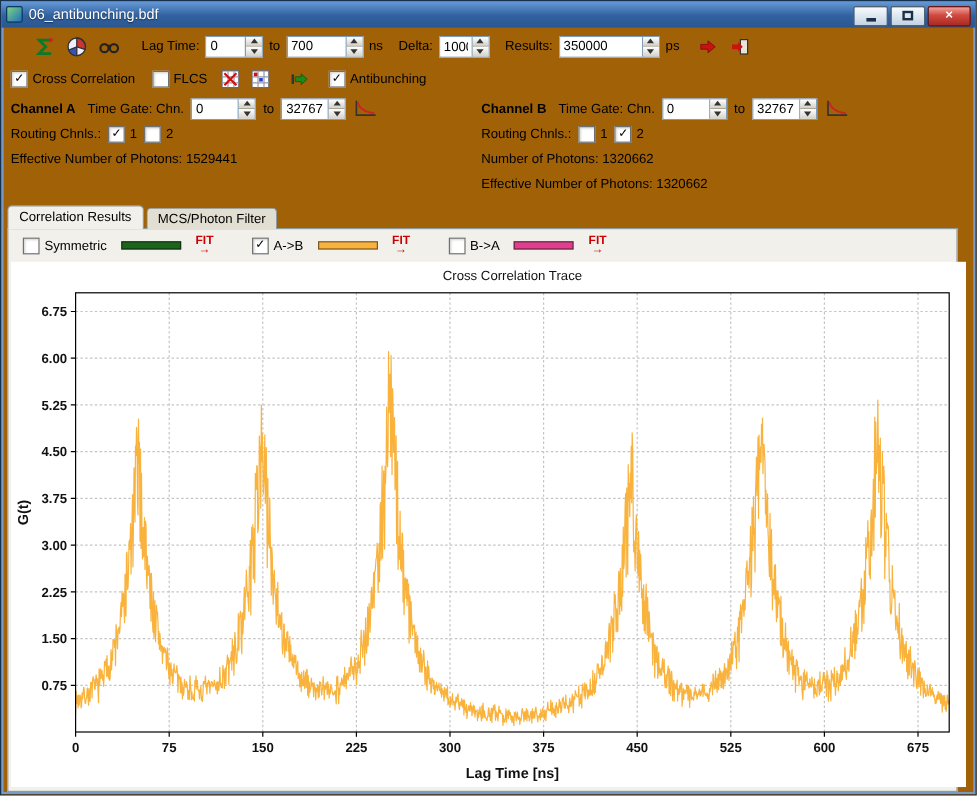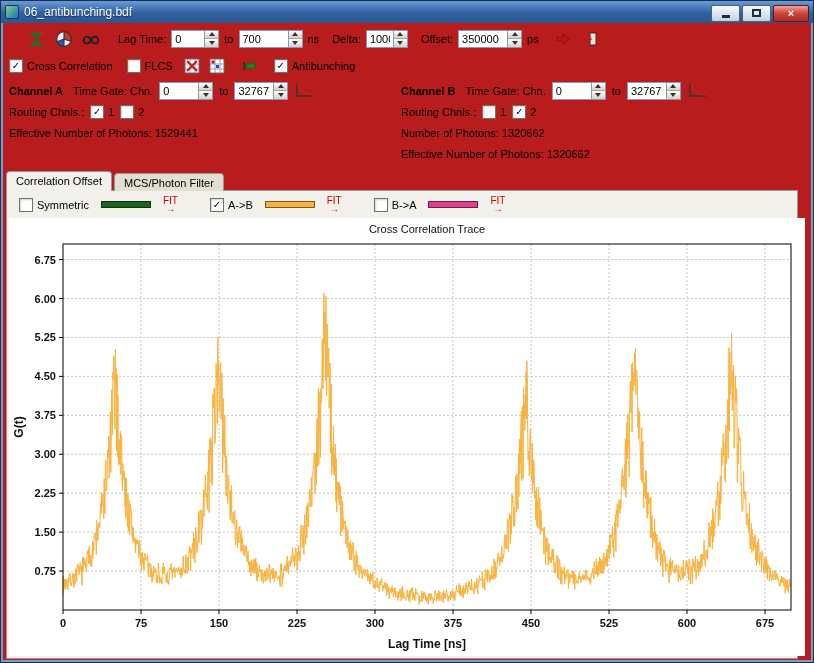--- a/index.html
+++ b/index.html
@@ -1,17 +1,17 @@
 <!DOCTYPE html>
 <html><head>
 <meta charset="utf-8">
 <style>
   html,body{margin:0;padding:0;background:#d4d0c8;}
   body{font-family:"Liberation Sans","DejaVu Sans",sans-serif;font-size:11px;color:#000;}
-  .window{width:814px;height:663px;box-sizing:border-box;background:#b91c1c;border:1px solid #16324f;
+  .window{width:814px;height:663px;box-sizing:border-box;background:#a16207;border:1px solid #16324f;
           box-shadow:inset 2px 0 0 #7b9ac4, inset -2px 0 0 #7b9ac4, inset 0 -2px 0 #7b9ac4;
           display:flex;flex-direction:column;overflow:hidden;}
   
   .titlebar{height:22px;flex:0 0 22px;background:linear-gradient(#679bd8,#31619f 55%,#2a5791);
             display:flex;align-items:center;padding:0 4px;gap:5px;}
   .win-icon{width:14px;height:14px;border-radius:2px;background:linear-gradient(135deg,#7fd37f,#1f6fbe);
             border:1px solid #0c3a63;box-sizing:border-box;}
   .title-text{color:#fff;font-size:12px;text-shadow:0 1px 1px rgba(0,0,0,.55);}
   .tb-btns{margin-left:auto;display:flex;gap:2px;align-items:flex-start;padding-top:2px;}
   .tbb{width:27px;height:15px;border:1px solid #50606e;border-radius:2px;
@@ -54,21 +54,21 @@
   .tab{background:#e2dfd2;border:1px solid #8e9a9b;border-bottom:none;border-radius:4px 4px 0 0;
        padding:3px 9px 2px;margin-right:2px;position:relative;top:1px;cursor:default;}
   .tab.active{background:#f2f0ea;padding-bottom:4px;top:1px;z-index:3;}
   .tabpanel{border:1px solid #8e9a9b;margin:0 15px 3px 5px;background:#f2f0ea;height:470px;box-sizing:border-box;
             position:relative;z-index:1;}
   
   .legendrow{display:flex;align-items:center;padding:5px 12px;height:27px;box-sizing:border-box;}
   .legend-item{display:flex;align-items:center;gap:12px;margin-right:32px;}
   .swatch{width:48px;height:5px;border:1px solid rgba(0,0,0,.5);}
   .fit{display:inline-flex;flex-direction:column;align-items:center;line-height:1;color:#cc0000;
-       font-weight:normal;font-size:10px;cursor:pointer;}
+       font-weight:bold;font-size:10px;cursor:pointer;}
   .fitarrow{font-size:10px;margin-top:-2px;}
   
   .chartwrap{padding:0 2px;}
   svg text{font-family:"Liberation Sans","DejaVu Sans",sans-serif;}
 </style>
 </head>
 <body>
 
 <div class="window">
 
@@ -129,22 +129,22 @@
 
     <span class="lbl" style="margin-left:8px">Delta:</span>
     <span class="spinbox" style="width:42px">
       <input class="spin-input" value="1000" style="">
       <span class="spin-btns">
           <span class="spin-up"></span>
           <span class="spin-down"></span>
         </span>
     </span>
 
-    <span class="lbl" style="margin-left:8px">Offset:</span>
-    <span class="spinbox" style="width:64px">
+    <span class="lbl" style="margin-left:8px">Results:</span>
+    <span class="spinbox" style="width:84px">
       <input class="spin-input" value="350000" style="">
       <span class="spin-btns">
           <span class="spin-up"></span>
           <span class="spin-down"></span>
         </span>
     </span>
     <span class="lbl">ps</span>
 
     <span class="ticon" style="margin-left:8px">
       <svg width="18" height="16" viewBox="0 0 16 16">
@@ -278,21 +278,21 @@
       <div class="chrow">
           <span class="lbl">Number of Photons: 1320662</span>
         </div>
       <div class="chrow">
           <span class="lbl">Effective Number of Photons: 1320662</span>
         </div>
     </div>
   </div>
 
   <div class="tabstrip">
-    <div class="tab active"><span>Correlation Offset</span></div>
+    <div class="tab active"><span>Correlation Results</span></div>
     <div class="tab"><span>MCS/Photon Filter</span></div>
   </div>
 
   <div class="tabpanel">
     <div class="legendrow">
       <span class="legend-item">
         <label class="cbrow">
           <span class="cb"></span>
           <span class="lbl">Symmetric</span>
         </label>

